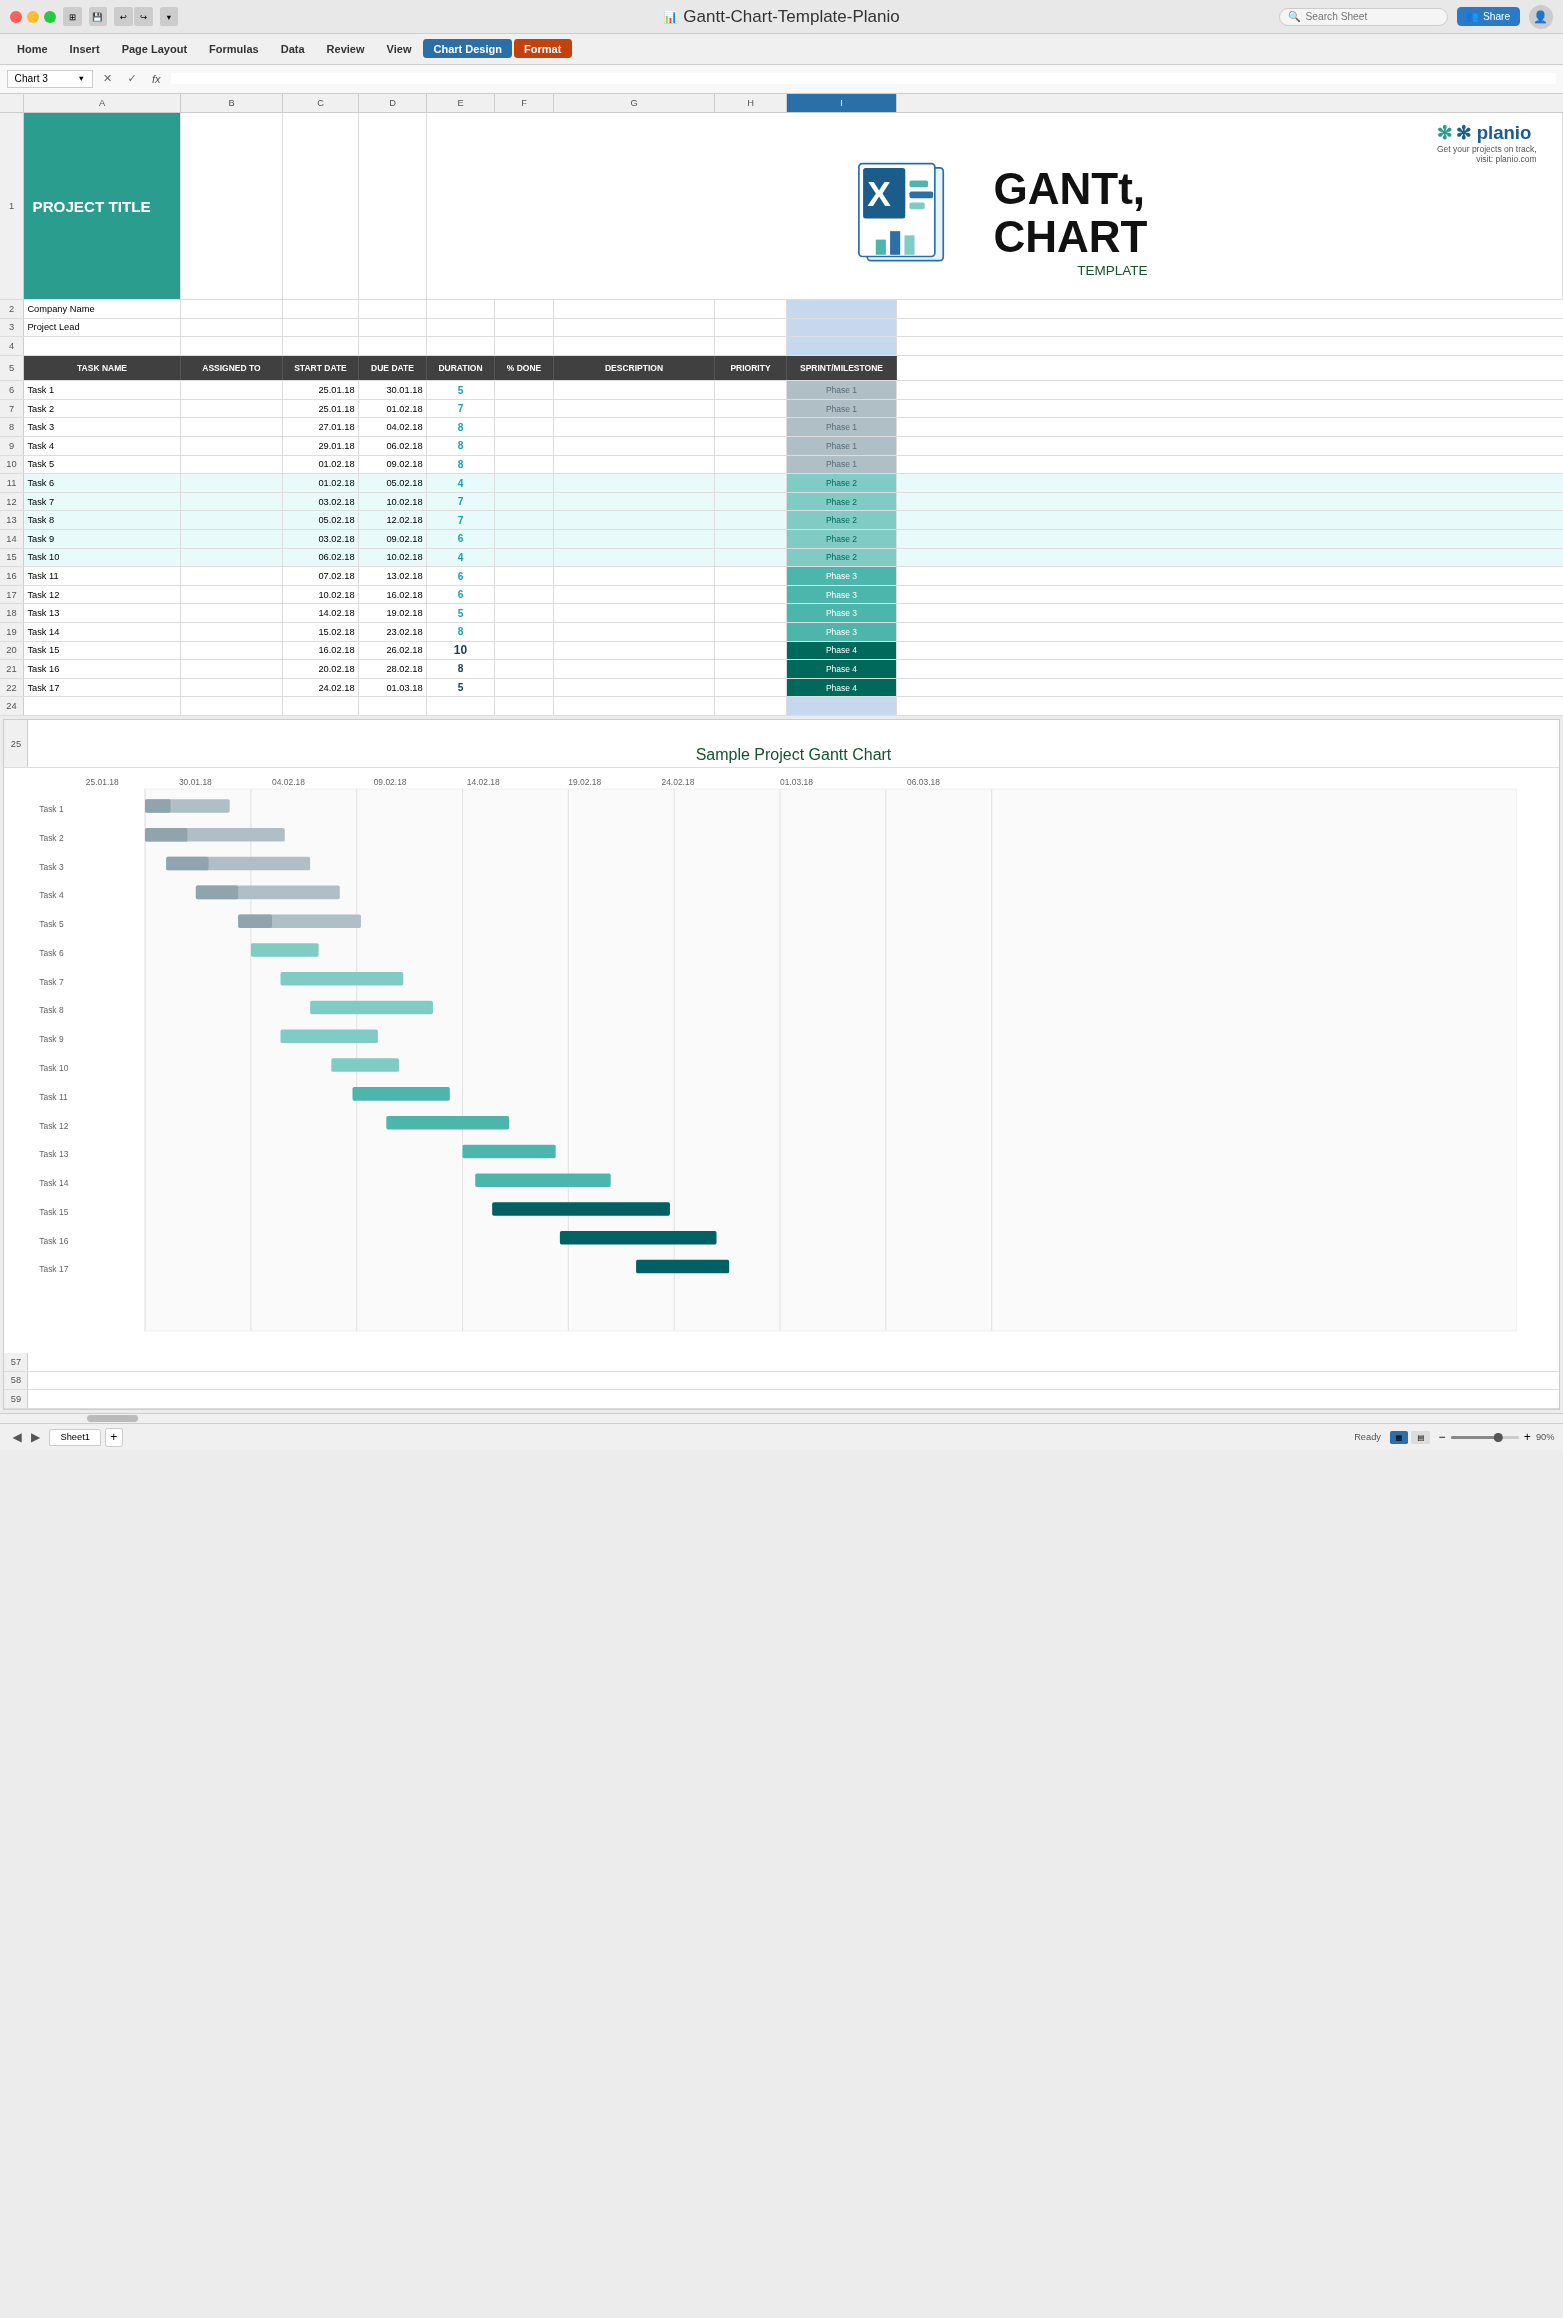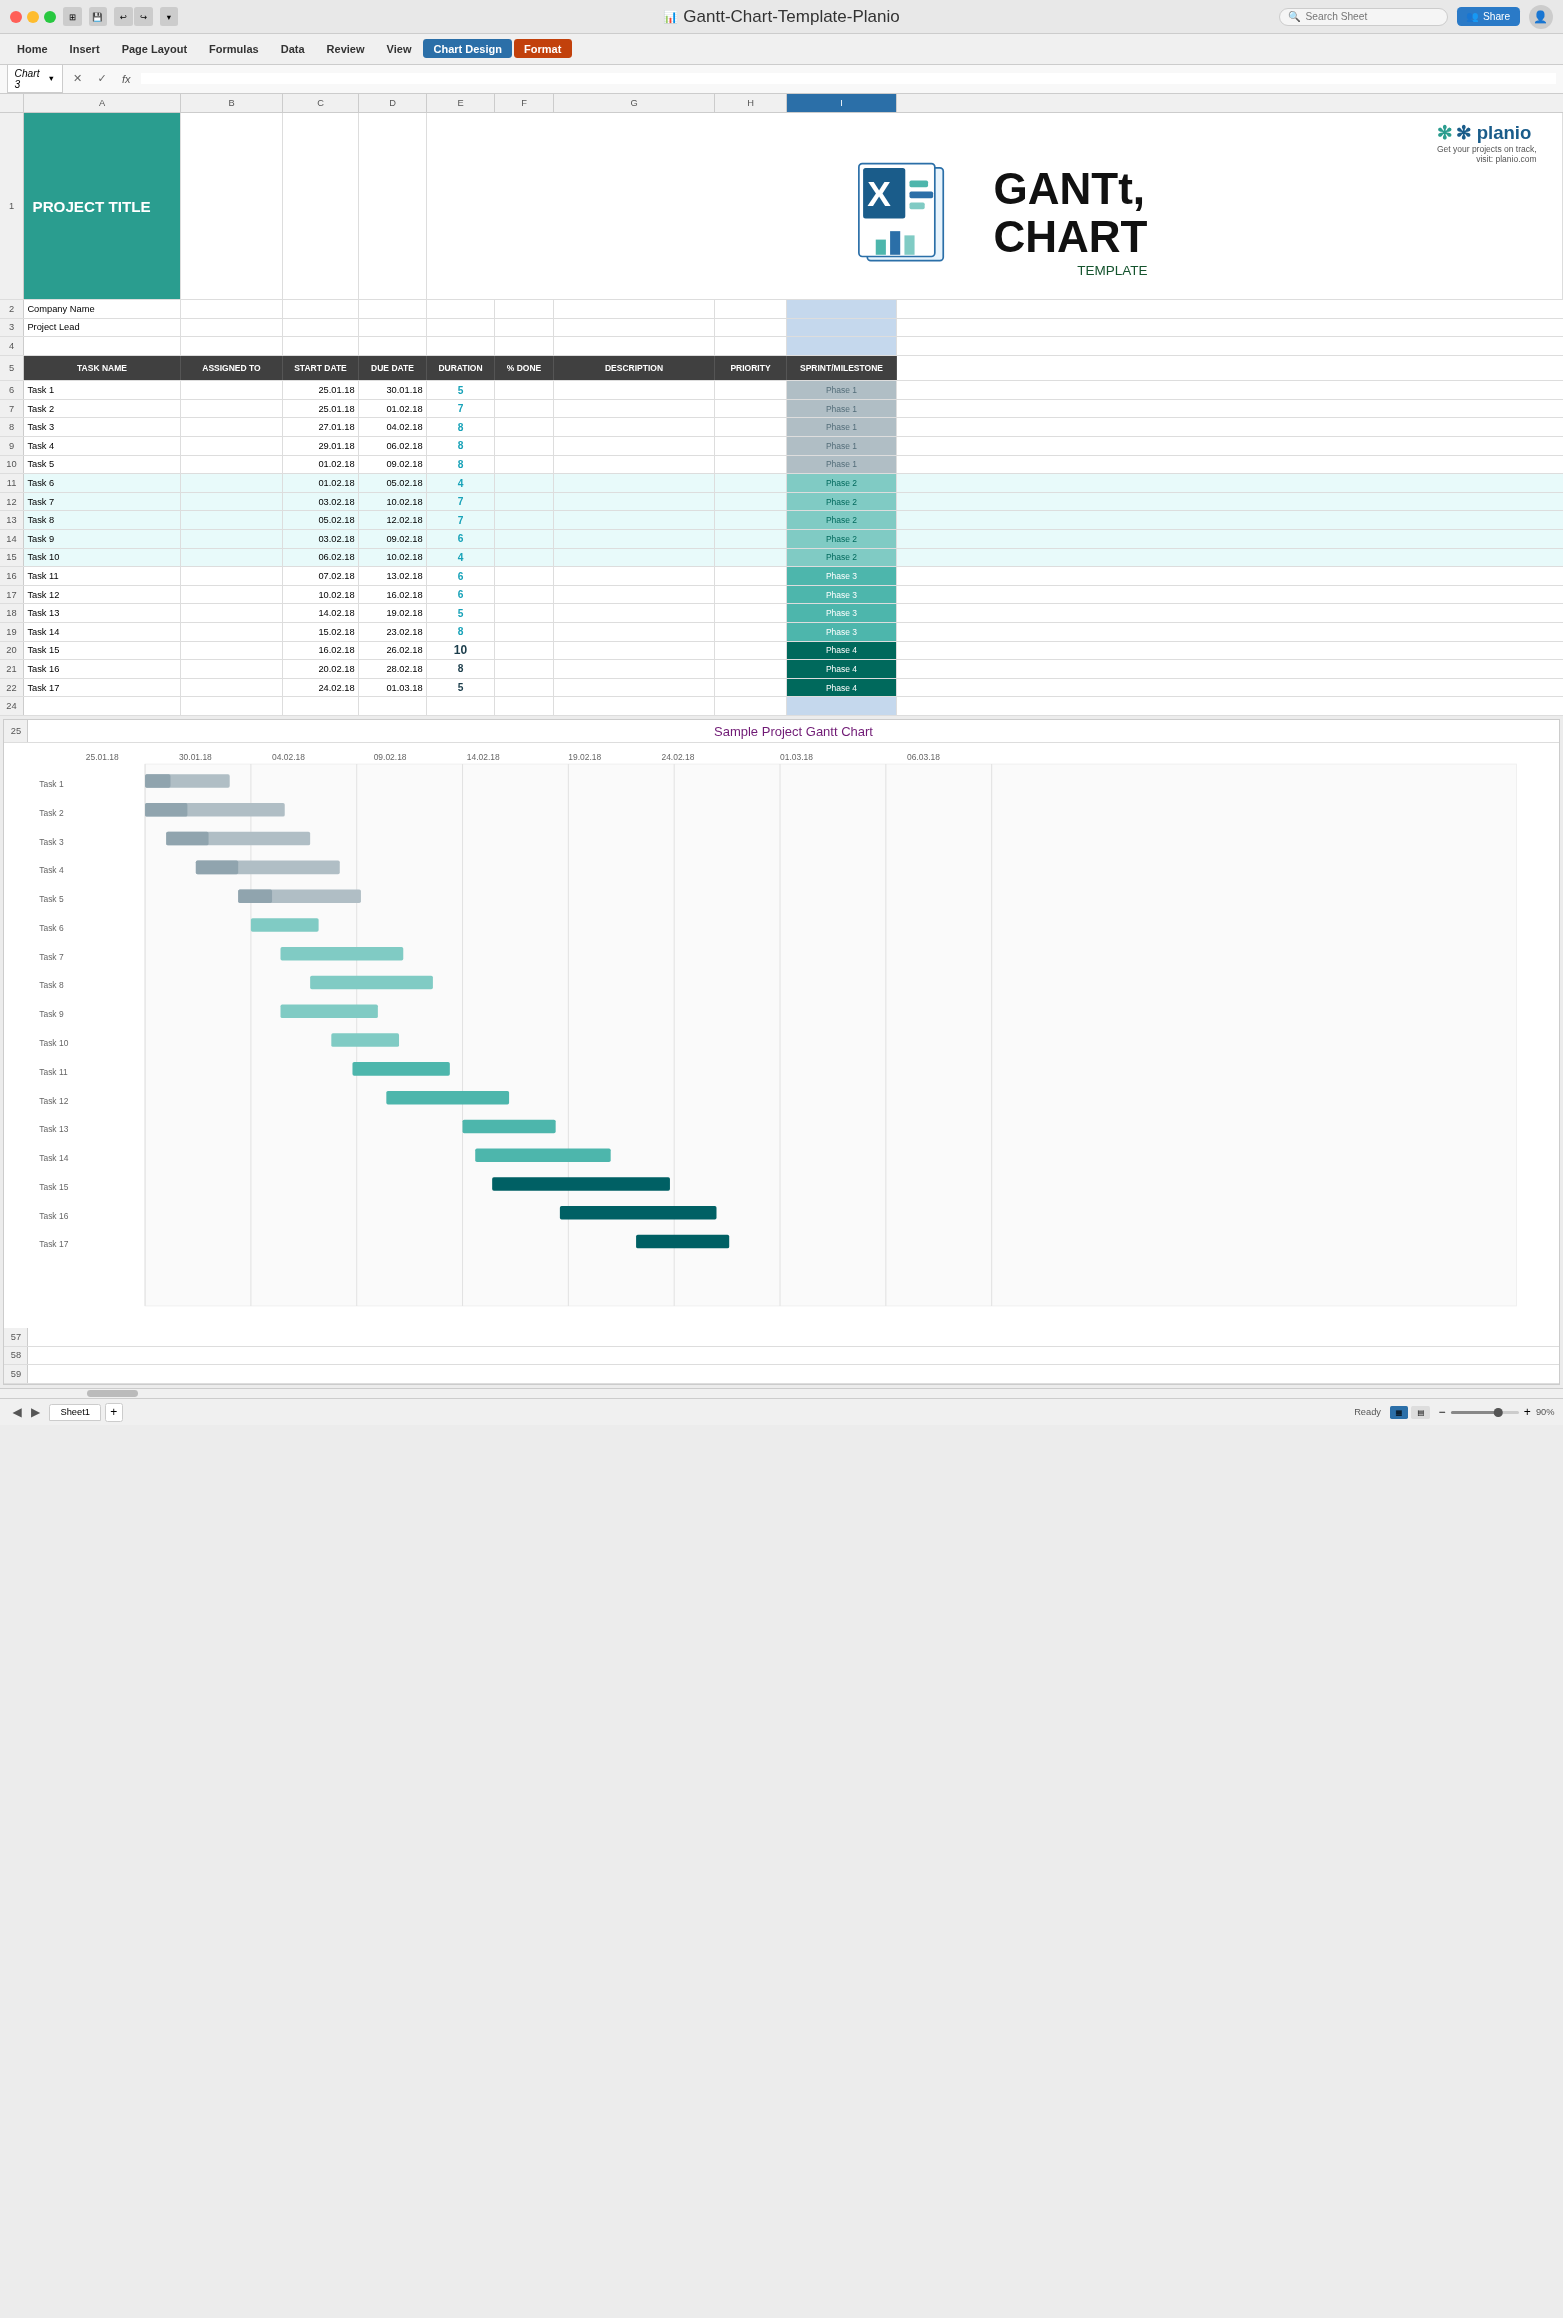--- a/index.html
+++ b/index.html
@@ -21,21 +21,21 @@
     .share-btn { background: #2a7ac7; color: white; border: none; border-radius: 4.2px; padding: 4.2px 10.2px; font-size: 10.2px; cursor: pointer; display: flex; align-items: center; gap: 3.4px; }
     .avatar { width: 24px; height: 24px; border-radius: 50%; background: #ccc; }
 
     
     .menubar { background: #f0f0f0; height: 30.5px; display: flex; align-items: center; padding: 0 6.8px; border-bottom: 0.8px solid #ccc; gap: 1.7px; }
     .menu-item { padding: 3.4px 10.2px; border-radius: 3.4px; cursor: pointer; font-size: 11px; color: #333; font-weight: bold; }
     .menu-item.active { background: #2b6fa8; color: white; }
 
     
     .formulabar { background: #f8f8f8; height: 29px; display: flex; align-items: center; border-bottom: 0.8px solid #ccc; padding: 0 6.8px; gap: 5.1px; }
-    .cell-ref { background: white; border: 0.8px solid #ccc; padding: 2.5px 6.8px; width: 56px; font-size: 10.2px; display: flex; align-items: center; justify-content: space-between; font-style: italic; }
+    .cell-ref { background: white; border: 0.8px solid #ccc; padding: 2.5px 6.8px; width: 86px; font-size: 10.2px; display: flex; align-items: center; justify-content: space-between; }
     .formula-input { flex: 1; border: none; outline: none; font-size: 10.2px; padding: 0 6.8px; }
     .fb-btn { cursor: pointer; padding: 1.7px 5.1px; font-size: 11px; color: #666; }
 
     
     .spreadsheet { display: flex; flex-direction: column; background: white; }
     .col-headers { display: flex; background: #f0f0f0; border-bottom: 0.8px solid #ccc; }
     .row-num-col { width: 24px; min-width: 24px; background: #f0f0f0; border-right: 0.8px solid #ccc; }
     .col-header { border-right: 0.8px solid #ccc; height: 18.6px; display: flex; align-items: center; justify-content: center; font-size: 9.3px; color: #555; font-weight: 500; }
     .col-header.selected { background: #2b6fa8; color: white; }
 
@@ -498,21 +498,21 @@
     <div class="cell w-col-H"></div>
     <div class="cell w-col-I col-I-selected"></div>
   </div>
 </div>
 
 <div class="gantt-section">
 
   <div class="spreadsheet-row">
     <div class="row-num" style="background:#f0f0f0;border-right:0.8px solid #ccc;width:24px;min-width:24px;">25</div>
     <div style="flex:1;padding:3.4px 6.8px;display:flex;justify-content:center;align-items:center;">
-      <span style="font-size:13px;color:#701a75;">Sample Project Gantt Chart</span>
+      <span style="font-size:16px;color:#14532d;margin-top:22px;">Sample Project Gantt Chart</span>
     </div>
   </div>
 
   <div style="background:white;padding:3.4px 6.8px 3.4px 30.5px;">
     <svg id="gantt-svg" width="1490" height="576" viewBox="0 0 1760 680" style="font-size:12px">
 
       <text x="60" y="15" font-size="10" fill="#666">25.01.18</text>
       <text x="170" y="15" font-size="10" fill="#666">30.01.18</text>
       <text x="280" y="15" font-size="10" fill="#666">04.02.18</text>
       <text x="400" y="15" font-size="10" fill="#666">09.02.18</text>

